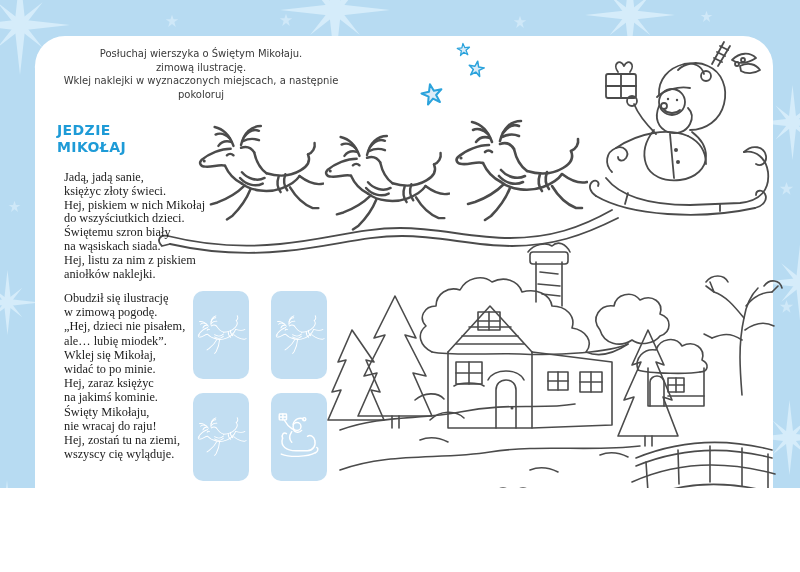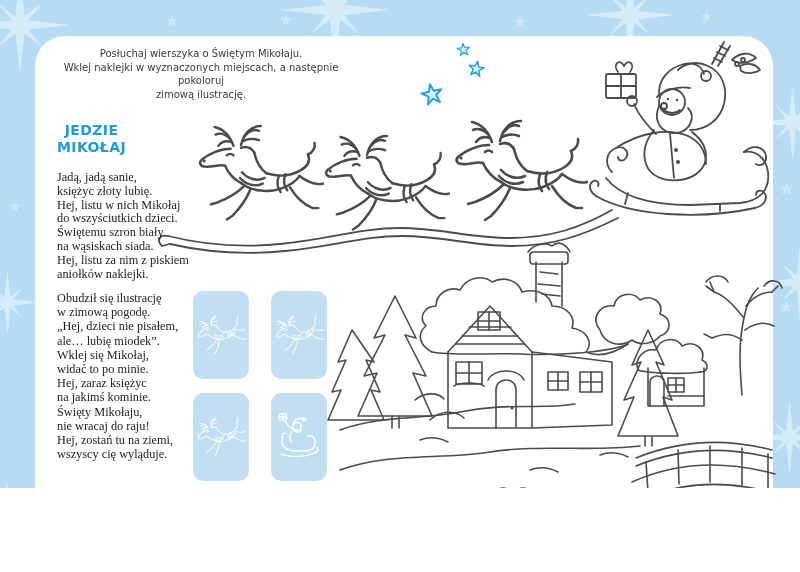--- a/index.html
+++ b/index.html
@@ -3,23 +3,23 @@
 <meta charset="utf-8">
 <style>
   html,body{margin:0;padding:0;}
   .stage{position:relative;width:800px;height:488px;background:#b7dbf2;overflow:hidden;
          font-family:"Liberation Sans",sans-serif;}
   .decor,.art,.wave{position:absolute;left:0;top:0;width:800px;height:572px;pointer-events:none;}
   .panel{position:absolute;left:35px;top:36px;width:738px;height:508px;background:#ffffff;border-radius:30px;}
   .instructions{position:absolute;left:48px;top:47px;width:306px;text-align:center;
                 font-size:10px;line-height:13.5px;color:#3a3a3a;font-family:"DejaVu Sans",sans-serif;}
   .title{position:absolute;left:57px;top:122px;margin:0;color:#1e9bd7;
-         font-family:"DejaVu Sans",sans-serif;font-weight:bold;font-size:14px;line-height:17px;letter-spacing:.4px;text-align:center;}
+         font-family:"DejaVu Sans",sans-serif;font-weight:bold;font-size:14px;line-height:17px;letter-spacing:.4px;}
   .stanza{position:absolute;left:57px;color:#1c1c1c;font-family:"Liberation Serif",serif;}
-  .stanza span{display:block;}
+  .stanza span{display:block;margin-left:7px;}
   .s1{top:171px;font-size:12.3px;line-height:13.8px;}
   .s2{top:291px;font-size:12.3px;line-height:14.2px;}
   .slot{position:absolute;width:56px;height:88px;background:#c2def2;border-radius:10px;}
   .slot svg{position:absolute;left:0;top:0;width:56px;height:88px;color:#ffffff;}
   .slot1{left:193px;top:291px;} .slot2{left:271px;top:291px;}
   .slot3{left:193px;top:393px;} .slot4{left:271px;top:393px;}
 </style>
 </head>
 <body>
 
@@ -252,33 +252,33 @@
       <use href="#star5" x="483" y="536" width="17" height="17"></use>
       <use href="#star5" x="551" y="546" width="17" height="17"></use>
       <use href="#star5" x="618" y="538" width="17" height="17"></use>
       <use href="#star5" x="686" y="545" width="17" height="17"></use>
       <use href="#star5" x="754" y="536" width="17" height="17"></use>
     </g>
   </svg>
 
   <div class="instructions">
     <div>Posłuchaj wierszyka o Świętym Mikołaju.</div>
+    <div>zimową ilustrację.</div>
     <div>Wklej naklejki w wyznaczonych miejscach, a następnie pokoloruj</div>
-    <div>zimową ilustrację.</div>
   </div>
 
   <h1 class="title">
     <span style="display:block">JEDZIE</span>
     <span style="display:block">MIKOŁAJ</span>
   </h1>
 
   <div class="stanza s1">
     <span>Jadą, jadą sanie,</span>
-    <span>księżyc złoty lubię.</span>
-    <span>Hej, listu w nich Mikołaj</span>
+    <span>księżyc złoty świeci.</span>
+    <span>Hej, piskiem w nich Mikołaj</span>
     <span>do wszyściutkich dzieci.</span>
     <span>Świętemu szron biały</span>
     <span>na wąsiskach siada.</span>
     <span>Hej, listu za nim z piskiem</span>
     <span>aniołków naklejki.</span>
   </div>
 
   <div class="stanza s2">
     <span>Obudził się ilustrację</span>
     <span>w zimową pogodę.</span>

